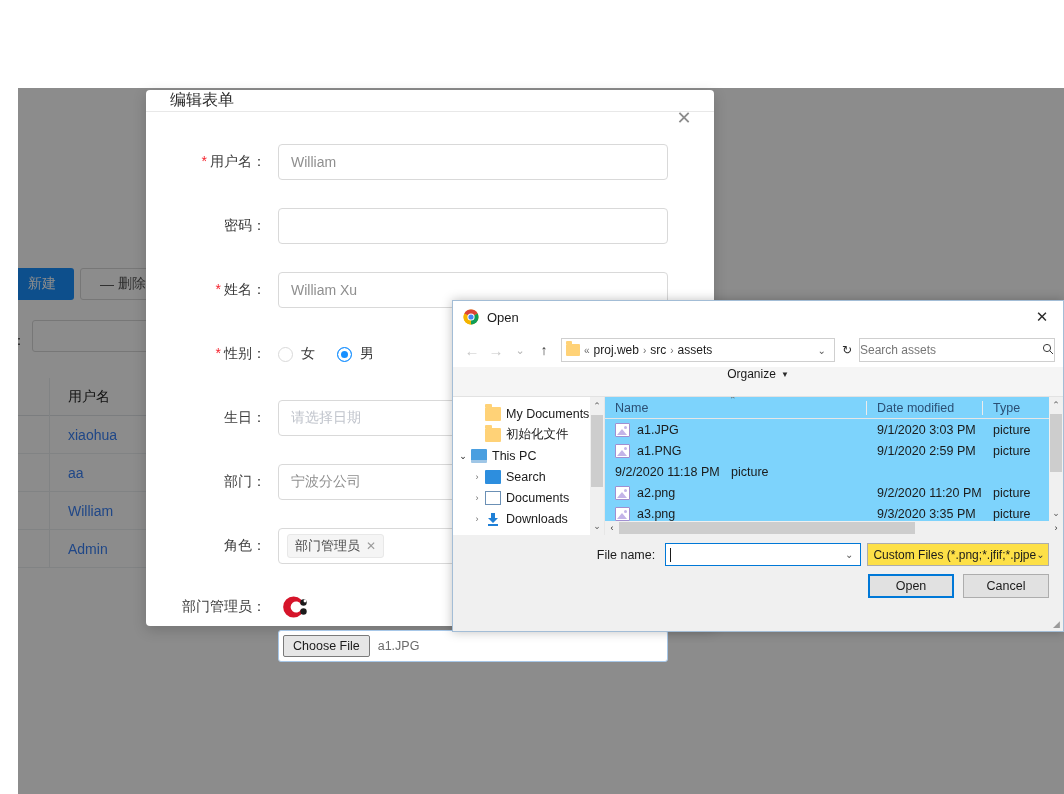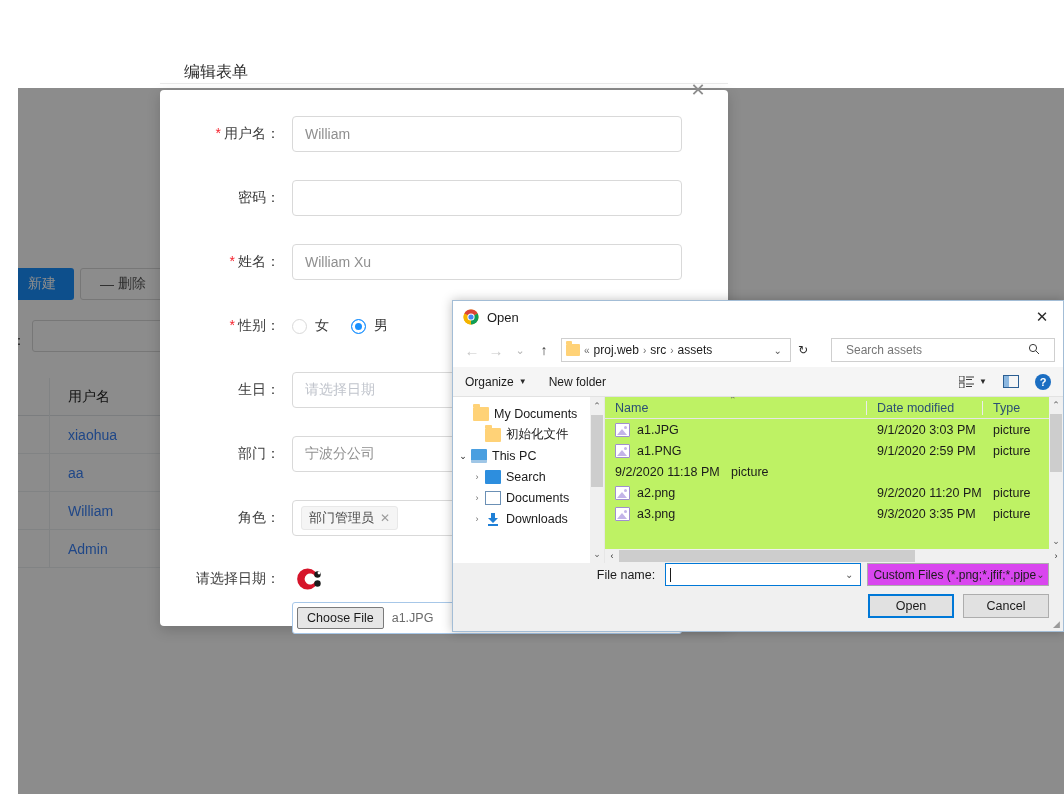--- a/index.html
+++ b/index.html
@@ -50,24 +50,24 @@
   .bg-td-rest { flex:1; }
 
   
   .overlay {
     position:absolute; left:18px; top:88px; width:1046px; height:706px;
     background: rgba(0,0,0,0.45);
   }
 
   
   .modal {
-    position:absolute; left:160px; top:90px; width:568px; height:536px;
+    position:absolute; left:146px; top:90px; width:568px; height:536px;
     background:#fff; border-radius:4px;
     box-shadow:0 4px 14px rgba(0,0,0,0.18);
-    display:flex; flex-direction:column;justify-content:center;
+    display:flex; flex-direction:column;
   }
   .modal-header {
     height:56px; border-bottom:1px solid #e8e8e8;
     display:flex; align-items:center; padding:0 24px;
     position:relative;
   }
   .modal-title { font-size:16px; color:#2b2b2b; }
   .modal-close {
     position:absolute; right:18px; top:16px;
     width:24px; height:24px; color:#8c8c8c; font-size:18px;
@@ -182,27 +182,27 @@
   }
   .folder-ico:after {
     content:""; position:absolute; left:0; top:-3px; width:6px; height:3px;
     background:#ffd277; border-radius:1px 1px 0 0;
   }
   .crumb { font-size:12px; color:#1b1b1b; }
   .crumb-sep { font-size:10px; color:#6d6d6d; }
   .crumb-dd { margin-left:auto; font-size:10px; color:#5a5a5a; padding-right:4px; }
   .refresh-btn { width:20px; height:24px; display:flex; align-items:center; justify-content:center; font-size:12px; color:#2a2a2a; }
   .search-box {
-    width:224px; height:24px; border:1px solid #cfcfcf; background:#fff;
-    display:flex; align-items:center; padding:0 14px; margin-left:16px;
+    width:196px; height:24px; border:1px solid #cfcfcf; background:#fff;
+    display:flex; align-items:center; padding:0 0; margin-left:0;
   }
   .search-ph { font-size:12px; color:#767676; flex:1; }
   .win-toolbar {
     height:30px; background:#f5f5f5; border-bottom:1px solid #e2e2e2;
-    display:flex; align-items:center; padding:0 12px; gap:22px;
+    display:flex; align-items:center; padding:0 12px; gap:22px;flex-direction:column;
   }
   .tb-item { font-size:12px; color:#1b1b1b; display:flex; align-items:center; gap:5px; cursor:pointer; }
   .caret { font-size:8px; color:#2a2a2a; }
   .tb-right { margin-left:auto; display:flex; align-items:center; gap:16px; }
   .view-ico { width:15px; height:12px; display:inline-block; position:relative; }
   .pane-ico { width:16px; height:13px; border:1.5px solid #2b5e92; display:inline-block; position:relative; }
   .pane-ico:after { content:""; position:absolute; left:0; top:0; bottom:0; width:5px; background:#8bb7e0; }
   .help-ico {
     width:16px; height:16px; border-radius:50%; background:#1b6ec2; color:#fff;
     font-size:11px; display:flex; align-items:center; justify-content:center;
@@ -223,21 +223,21 @@
   .ic-desktop { background:#2d8ede; border-radius:1px; }
   .ic-docs { background:#fff; border:1px solid #6b90b5; }
   .ic-down { background:transparent; }
   .tree-scroll {
     position:absolute; right:0; top:0; width:14px; height:100%; background:#f0f0f0;
   }
   .tree-scroll .thumb { position:absolute; left:1px; top:18px; width:12px; height:72px; background:#cdcdcd; }
   .tree-scroll .ar-up { position:absolute; top:1px; left:0; width:14px; height:16px; font-size:9px; color:#5a5a5a; display:flex; align-items:center; justify-content:center; }
   .tree-scroll .ar-dn { position:absolute; bottom:1px; left:0; width:14px; height:16px; font-size:9px; color:#5a5a5a; display:flex; align-items:center; justify-content:center; }
 
-  .win-list { flex:1; background:#bef264; position:relative; overflow:hidden; }
+  .win-list { flex:1; background:#7dd3fc; position:relative; overflow:hidden; }
   .list-head {
     height:22px; display:flex; align-items:center; font-size:12.5px; color:#2b4f74;
     border-bottom:1px solid #e6e6e6; position:relative;
   }
   .lh { padding-left:10px; white-space:nowrap; }
   .lh.name { width:262px; border-right:1px solid #ececec; position:relative; }
   .lh.date { width:116px; border-right:1px solid #ececec; }
   .lh.type { width:60px; }
   .sort-caret { position:absolute; left:124px; top:-6px; font-size:9px; color:#6d6d6d; }
   .list-row { height:21px; display:flex; align-items:center; font-size:12.5px; color:#1b1b1b; }
@@ -262,31 +262,31 @@
   }
   .v-scroll .thumb { position:absolute; left:1px; top:17px; width:12px; height:58px; background:#cdcdcd; }
   .v-scroll .ar { width:14px; height:16px; font-size:9px; color:#5a5a5a; display:flex; align-items:center; justify-content:center; position:absolute; left:0; }
   .h-scroll {
     position:absolute; left:0; right:0; bottom:0; height:14px; background:#f0f0f0;
     display:flex; align-items:center;
   }
   .h-scroll .ar { width:14px; height:14px; font-size:9px; color:#2a2a2a; display:flex; align-items:center; justify-content:center; }
   .h-scroll .thumb { position:absolute; left:14px; width:296px; height:12px; top:1px; background:#cdcdcd; }
 
-  .win-bottom { height:68px; background:#f0f0f0; padding:0 14px 0 14px; }
+  .win-bottom { height:96px; background:#f0f0f0; padding:8px 14px 0 14px; }
   .fn-row { display:flex; align-items:center; gap:6px; }
   .fn-label { font-size:12.5px; color:#1b1b1b; width:196px; text-align:right; padding-right:4px; }
   .fn-input {
     width:200px; height:23px; border:1.5px solid #0078d7; background:#fff;
     display:flex; align-items:center; padding:0 4px; position:relative;
   }
   .caret-bar { width:1px; height:14px; background:#1b1b1b; }
   .fn-dd { margin-left:auto; font-size:10px; color:#5a5a5a; padding-right:3px; }
   .filter-sel {
-    width:185px; height:23px; border:1px solid #adadad; background:#d946ef;
+    width:185px; height:23px; border:1px solid #adadad; background:#fde047;
     display:flex; align-items:center; padding:0 5px; font-size:12px; color:#1b1b1b;
     white-space:nowrap; overflow:hidden;
   }
   .filter-dd { margin-left:auto; font-size:10px; color:#3a3a3a; }
   .btn-row { display:flex; justify-content:flex-end; gap:9px; margin-top:8px; }
   .wbtn {
     width:86px; height:24px; font-size:12.5px; display:flex; align-items:center;
     justify-content:center; background:#e1e1e1; border:1px solid #adadad; cursor:pointer;
     color:#1b1b1b;
   }
@@ -438,21 +438,21 @@
             <span class="tag">
               <span>部门管理员</span>
               <span class="tag-x">✕</span>
             </span>
           </div>
         </div>
       </div>
 
       <div class="avatar-row">
         <div class="flabel">
-          <span>请选择日期：</span>
+          <span>部门管理员：</span>
         </div>
         <div class="fctrl">
           <div class="avatar-logo">
             <svg width="32" height="30" viewBox="0 0 32 30">
               <path d="M23 7.5 A10.5 10.5 0 1 0 23 22.5 L23 17.5 A5.5 5.5 0 1 1 23 12.5 Z" fill="#d6142a"></path>
               <circle cx="25.5" cy="10.5" r="3.2" fill="#1b1b1b"></circle>
               <circle cx="25.5" cy="19.5" r="3.2" fill="#1b1b1b"></circle>
               <circle cx="27" cy="9" r="1.4" fill="#ffffff"></circle>
             </svg>
           </div>
@@ -540,21 +540,21 @@
           <span class="caret">▼</span>
         </span>
         <span class="pane-ico"></span>
         <span class="help-ico">?</span>
       </span>
     </div>
 
     <div class="win-main">
 
       <div class="win-tree">
-        <div class="tree-item" style="padding-left:4px">
+        <div class="tree-item" style="padding-left:16px">
           <span class="tree-exp"></span>
           <span class="tree-ico ic-folder"></span>
           <span>My Documents</span>
         </div>
         <div class="tree-item" style="padding-left:16px">
           <span class="tree-exp"></span>
           <span class="tree-ico ic-folder"></span>
           <span>初始化文件</span>
         </div>
         <div class="tree-item" style="padding-left:2px">

